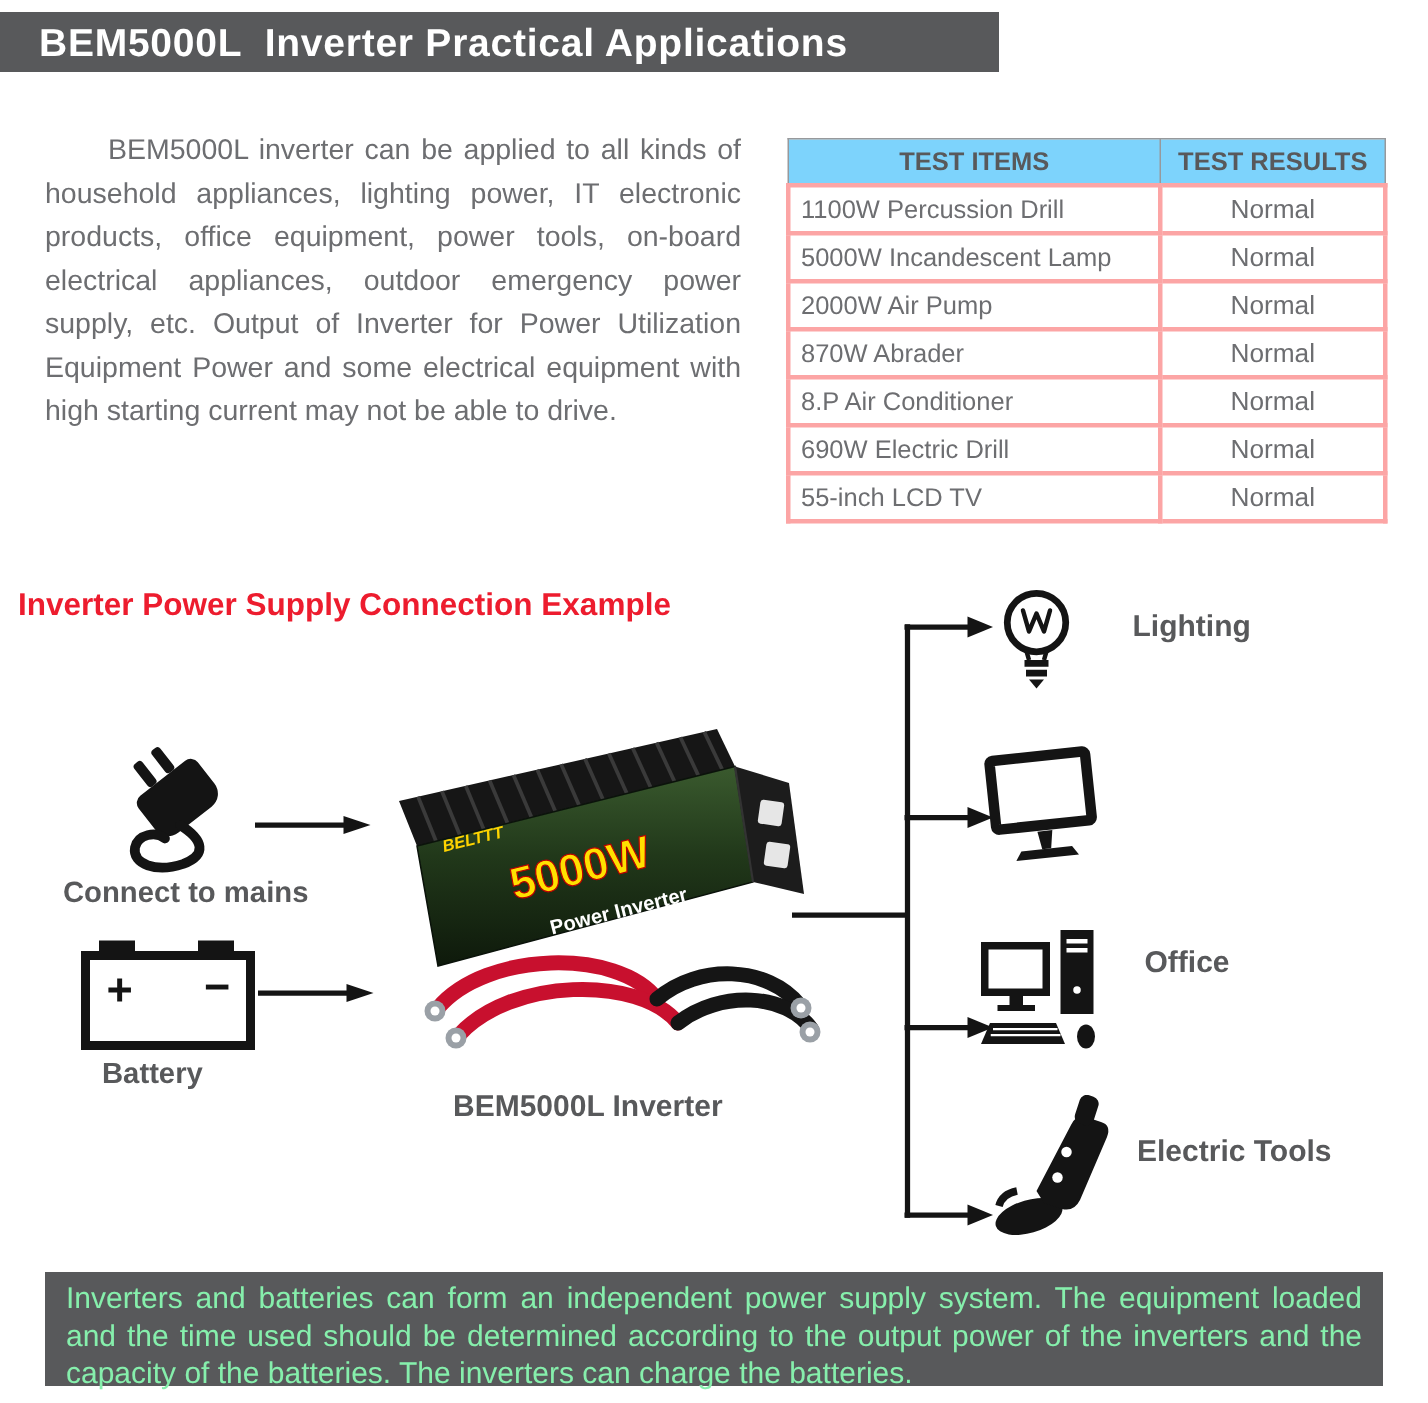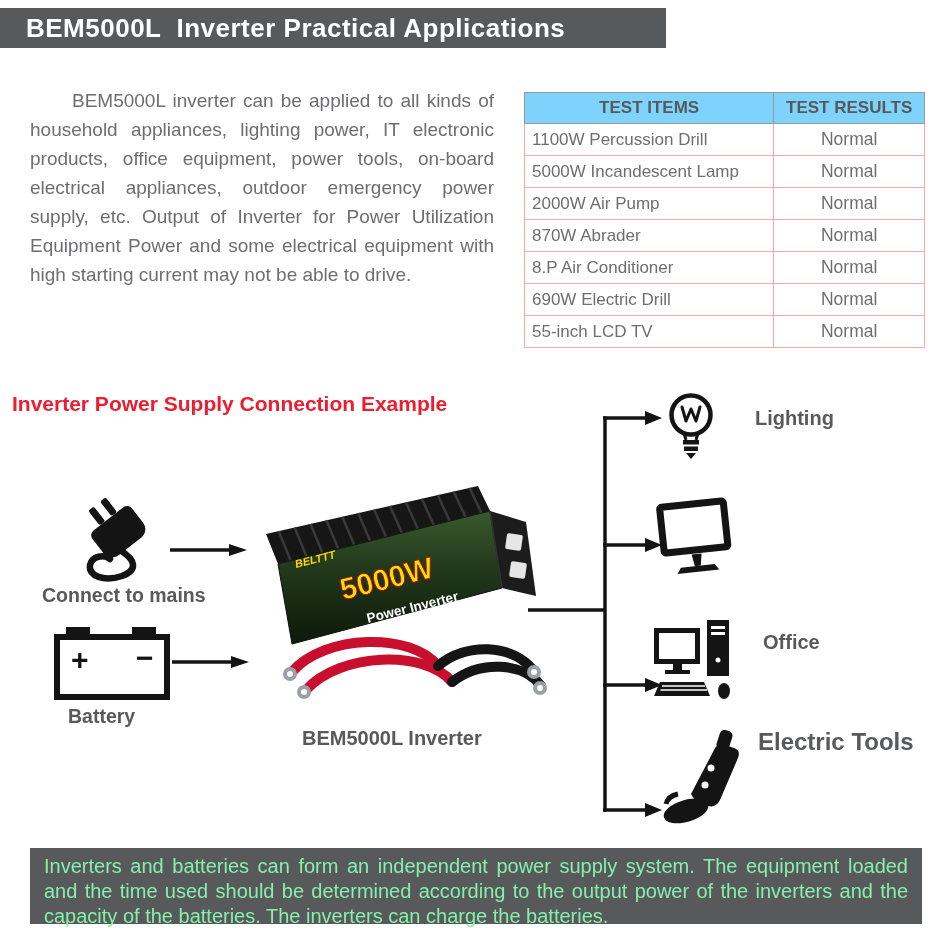--- a/index.html
+++ b/index.html
@@ -22,21 +22,21 @@
   }
 
   .test-table {
     position:absolute; left:524px; top:92px; width:401px;
     border-collapse:collapse; font-size:17px; color:var(--text-gray,#6d6e71);
   }
   .test-table th {
     background:#7dd3fc; color:var(--bar-gray,#58595b); font-weight:bold;
     border:1px solid #97999c; height:31px; text-align:center; font-size:17px;
   }
-  .test-table td { border:1px solid #fca5a5; height:32px; }
+  .test-table td { border:3px solid #fca5a5; height:32px; }
   .test-table td.item { padding-left:7px; text-align:left; }
   .test-table td.result { text-align:center; font-size:17.5px; }
 
   .diagram-heading {
     position:absolute; left:12px; top:392px;
     font-size:21px; font-weight:bold; color:var(--accent-red,#ed1c2e);
   }
 
   .dlabel { position:absolute; font-weight:bold; color:var(--bar-gray,#58595b); font-size:19.5px; white-space:nowrap; }
 
@@ -245,19 +245,19 @@
   <svg class="abs" style="left:658px;top:730px" width="88" height="100" viewBox="0 0 88 100">
     <g fill="#141414">
       <ellipse cx="28" cy="81" rx="23" ry="11" transform="rotate(-16 28 81)"></ellipse>
       <path d="M33 64 L56 20 Q59 13 67 15 L76 18 Q83 20 80 28 L62 70 Q58 78 50 76 L38 72 Z"></path>
       <rect x="60" y="0" width="13" height="20" rx="5" transform="rotate(18 66 10)"></rect>
       <path d="M20 64 q-10 2 -12 10" stroke="#141414" stroke-width="5" fill="none"></path>
     </g>
     <circle cx="47" cy="55" r="3.5" fill="#ffffff"></circle>
     <circle cx="53" cy="38" r="3.5" fill="#ffffff"></circle>
   </svg>
-  <div class="dlabel" style="left:758px;top:728px;font-size:24px">Electric Tools</div>
+  <div class="dlabel" style="left:758px;top:757px;font-size:20px">Electric Tools</div>
 
   <div class="footer-bar">
     <span>Inverters and batteries can form an independent power supply system. The equipment loaded and the time used should be determined according to the output power of the inverters and the capacity of the batteries. The inverters can charge the batteries.</span>
   </div>
 
 </div>
 
 </body></html>

